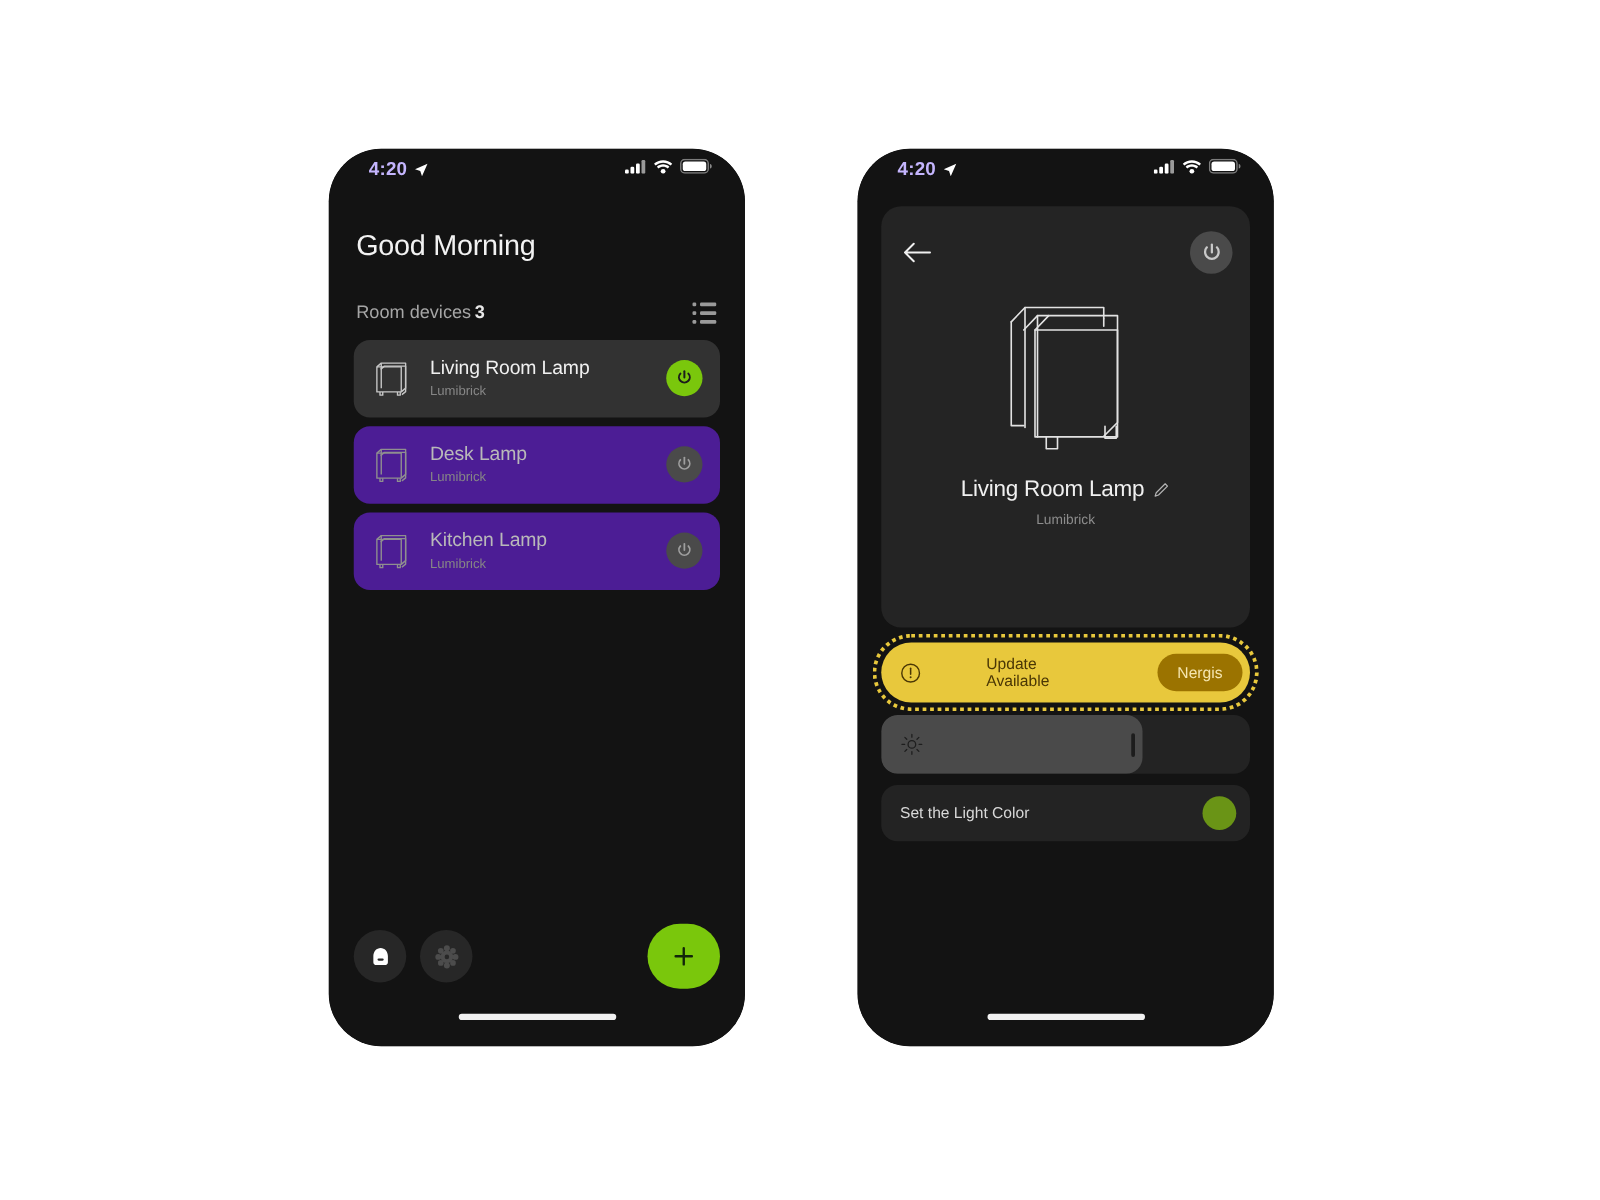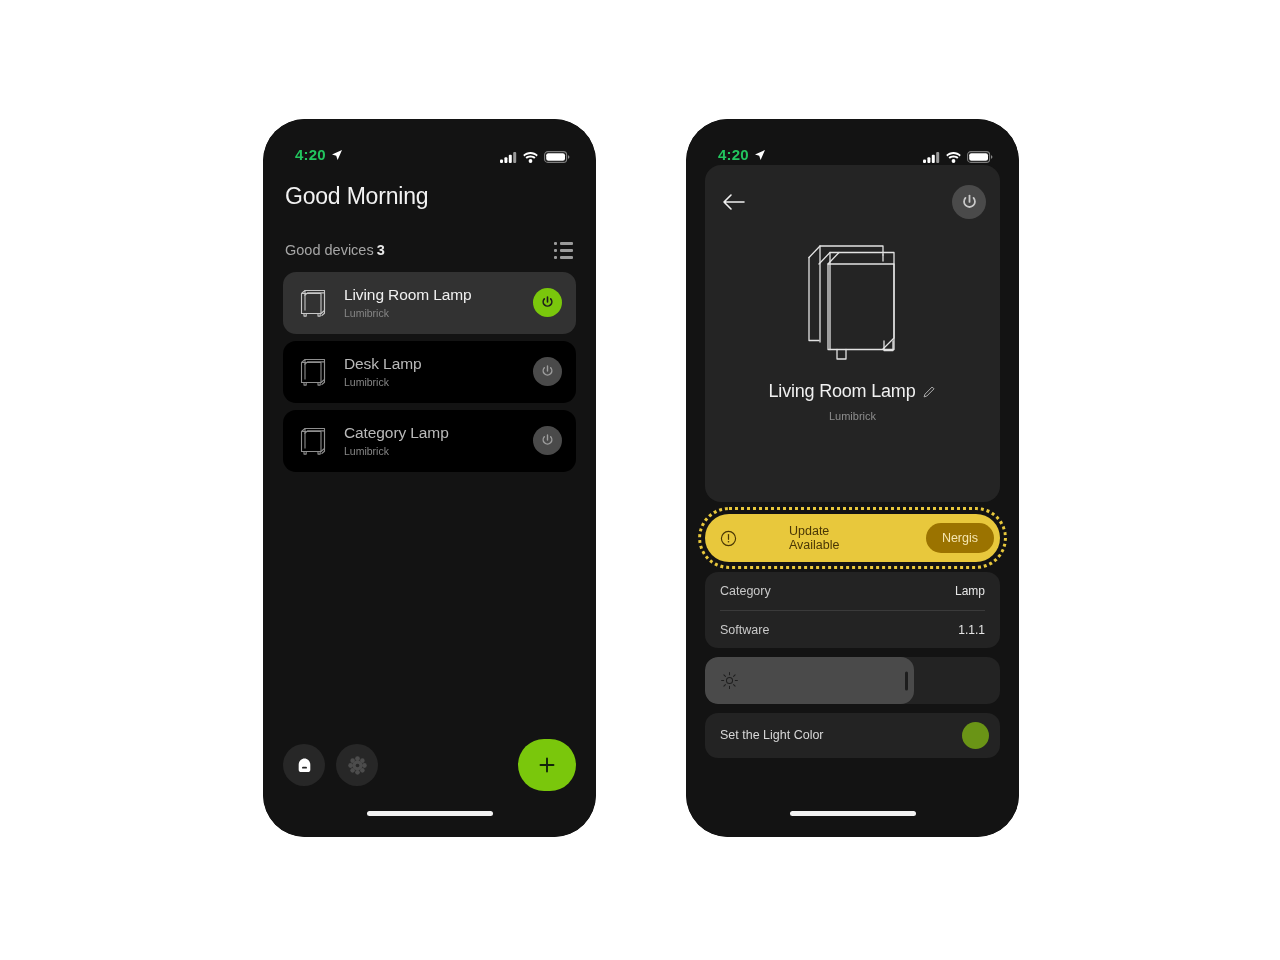--- a/index.html
+++ b/index.html
@@ -25,23 +25,23 @@
   .screen {
     position: absolute; inset: 0;
     background: #131313;
     border-radius: 42px;
     display: flex; flex-direction: column;
   }
 
   
   .statusbar {
     height: 44px; flex: none;
-    display: flex; align-items: flex-end; justify-content: space-between;
+    display: flex; align-items: flex-start; justify-content: space-between;
     padding: 8px 26px 0 32px;
-    color: #22c55e;
+    color: #c4b5fd;
   }
   .sb-left { display: flex; align-items: center; gap: 5px; }
   .sb-time { font-size: 15px; font-weight: 600; letter-spacing: .2px; }
   .sb-right { display: flex; align-items: center; gap: 6px; }
   .loc-arrow { display: block; }
 
   
   .greet-wrap { padding: 18px 22px 0 22px; }
   .greet-1 { font-size: 23px; color: #f2f2f2; font-weight: 400; letter-spacing: -.2px; line-height: 1.33; }
   .greet-2 { font-size: 23px; color: #9acd32; font-weight: 400; letter-spacing: -.2px; line-height: 1.33; }
@@ -53,21 +53,21 @@
   .devices-label { font-size: 14.5px; color: #a6a6a6; }
   .devices-label b { color: #e8e8e8; font-weight: 600; margin-left: 3px; }
   .listicon { width: 20px; height: 17px; display: flex; flex-direction: column; justify-content: space-between; }
   .listicon .ln { display: flex; align-items: center; gap: 3px; }
   .listicon .dt { width: 3px; height: 3px; background: #9a9a9a; border-radius: 1px; }
   .listicon .br { width: 13px; height: 3px; background: #9a9a9a; border-radius: 1px; }
 
   .device-list { margin: 13px 20px 0 20px; display: flex; flex-direction: column; gap: 7px; }
   .device-card {
     height: 62px; border-radius: 13px;
-    background: #000000;
+    background: #4c1d95;
     display: flex; align-items: center;
     padding: 0 14px 0 12px; gap: 11px;
   }
   .device-card.active { background: #323232; }
   .dev-text { flex: 1; min-width: 0; }
   .dev-name { font-size: 15.5px; color: #f0f0f0; letter-spacing: -.1px; line-height: 1.2; }
   .dev-name.dim { color: #b9b9b9; }
   .dev-sub { font-size: 10.5px; color: #868686; margin-top: 3px; }
 
   .pwr-btn {
@@ -209,21 +209,21 @@
           </svg>
         </div>
       </div>
 
       <div class="greet-wrap">
         <div class="greet-1">Good Morning</div>
       </div>
 
       <div class="devices-head">
         <div class="devices-label">
-          <span>Good devices</span><b>3</b>
+          <span>Room devices</span><b>3</b>
         </div>
         <div class="listicon">
           <div class="ln">
               <i class="dt"></i>
               <i class="br"></i>
             </div>
           <div class="ln">
               <i class="dt"></i>
               <i class="br"></i>
             </div>
@@ -284,21 +284,21 @@
           <svg width="38" height="38" viewBox="0 0 38 38">
             <g fill="none" stroke="#8f8f8f" stroke-width="1.1" stroke-linejoin="round">
               <path d="M6.5 9.5l3.5-3h19.5v20l-3.5 3"></path>
               <path d="M10 6.5v20"></path>
               <path d="M9.5 11.5l3-2.6h17v20.4l-3 2.4"></path>
               <rect x="6.5" y="9.5" width="19.5" height="20"></rect>
               <path d="M9 29.5v2.6h2.2v-2.6M23 29.5v2.6h2.2v-2.6"></path>
             </g>
           </svg>
           <div class="dev-text">
-            <div class="dev-name dim">Category Lamp</div>
+            <div class="dev-name dim">Kitchen Lamp</div>
             <div class="dev-sub">Lumibrick</div>
           </div>
           <div class="pwr-btn">
             <svg width="15" height="15" viewBox="0 0 16 16">
               <path d="M8 2.2v5.3" fill="none" stroke="#9e9e9e" stroke-width="1.5" stroke-linecap="round"></path>
               <path d="M4.6 4.1a4.6 4.6 0 106.8 0" fill="none" stroke="#9e9e9e" stroke-width="1.5" stroke-linecap="round"></path>
             </svg>
           </div>
         </div>
 
@@ -417,30 +417,20 @@
                 <circle cx="9" cy="9" r="7.5" fill="none" stroke="#4a3705" stroke-width="1.2"></circle>
                 <path d="M9 4.8v5.1" stroke="#4a3705" stroke-width="1.3" stroke-linecap="round"></path>
                 <circle cx="9" cy="12.5" r=".85" fill="#4a3705"></circle>
               </svg>
             </span>
             <span class="banner-label">Update Available</span>
             <button class="banner-btn">Nergis</button>
           </div>
         </div>
 
-        <div class="info-card">
-          <div class="info-row">
-            <span class="info-k">Category</span>
-            <span class="info-v">Lamp</span>
-          </div>
-          <div class="info-row">
-            <span class="info-k">Software</span>
-            <span class="info-v">1.1.1</span>
-          </div>
-        </div>
 
         <div class="slider">
           <div class="slider-fill" style="width: 71%;"></div>
           <span class="slider-sun">
             <svg width="19" height="19" viewBox="0 0 20 20">
               <g stroke="#1e1e1e" stroke-width="1.1" stroke-linecap="round">
                 <circle cx="10" cy="10" r="3.2" fill="none"></circle>
                 <path d="M10 1.7v2.2M10 16.1v2.2M1.7 10h2.2M16.1 10h2.2M4.1 4.1l1.6 1.6M14.3 14.3l1.6 1.6M15.9 4.1l-1.6 1.6M5.7 14.3l-1.6 1.6"></path>
               </g>
             </svg>

